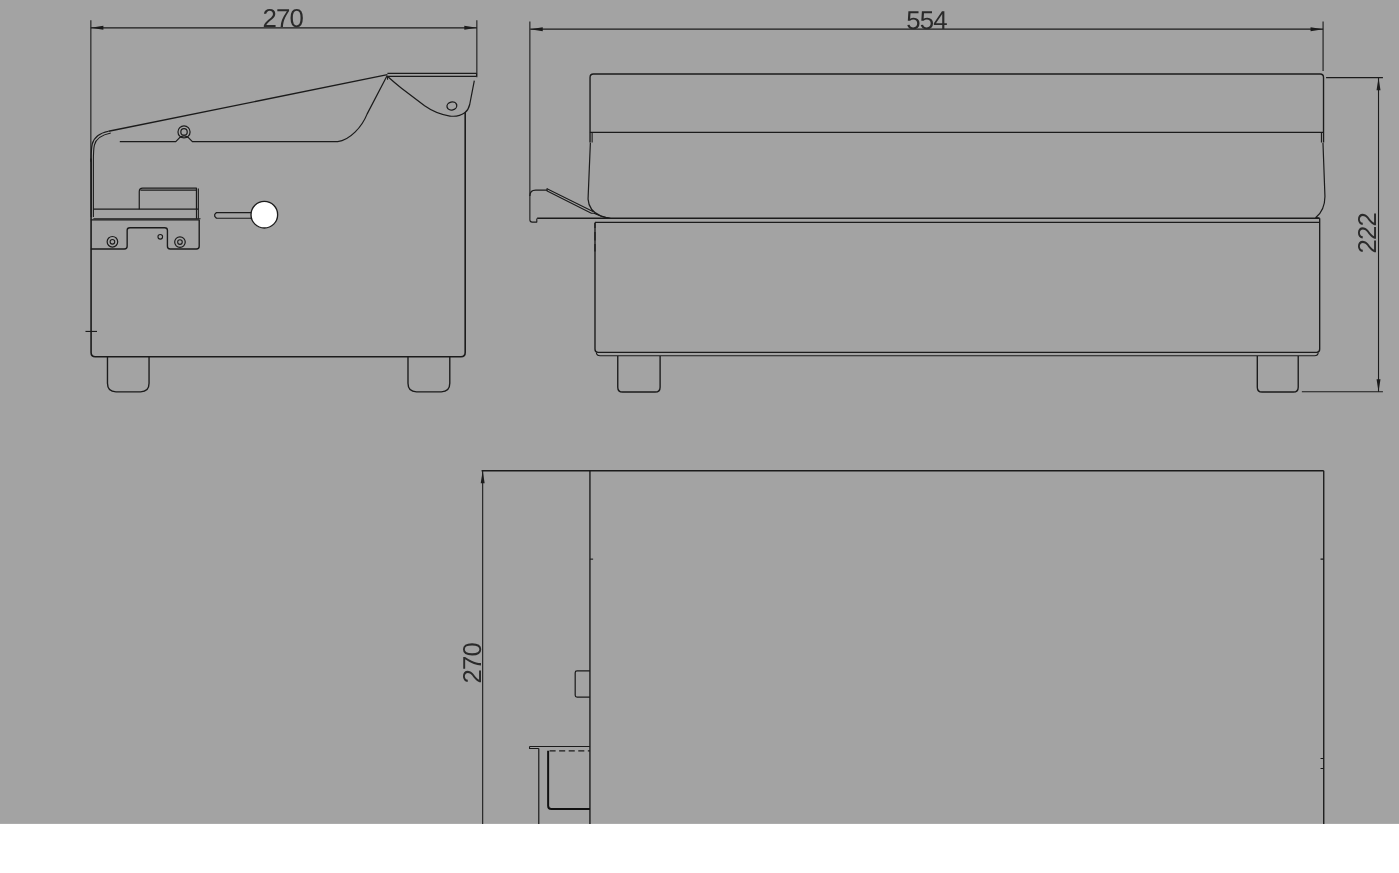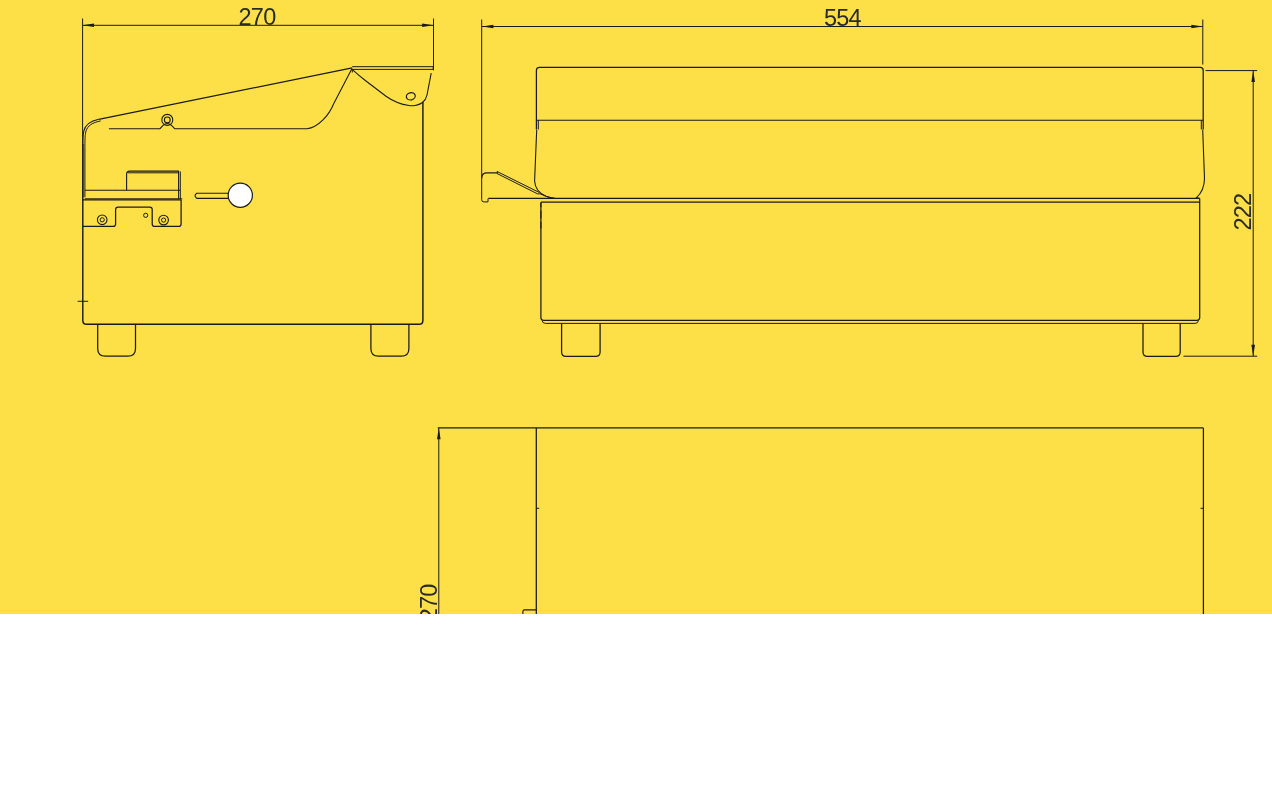--- a/index.html
+++ b/index.html
@@ -1,16 +1,16 @@
 <!DOCTYPE html>
 <html><head>
 <meta charset="utf-8">
 <style>
   html,body{margin:0;padding:0;background:#ffffff;}
-  .pg{width:1272px;height:614px;position:relative;background:#fde047;overflow:hidden;}
+  .pg{width:1272px;height:749px;position:relative;background:#a3a3a3;overflow:hidden;}
   svg{position:absolute;top:0;left:0;}
   text{font-family:"Liberation Sans", sans-serif;fill:#2a2a2a;}
 </style>
 </head>
 <body>
 <div class="pg">
 <svg width="1272" height="794" viewBox="0 0 1272 794" fill="none" stroke="#1b1b1b" stroke-width="1.25" stroke-linecap="butt" stroke-linejoin="round">
 
 <g id="sideview">
 

